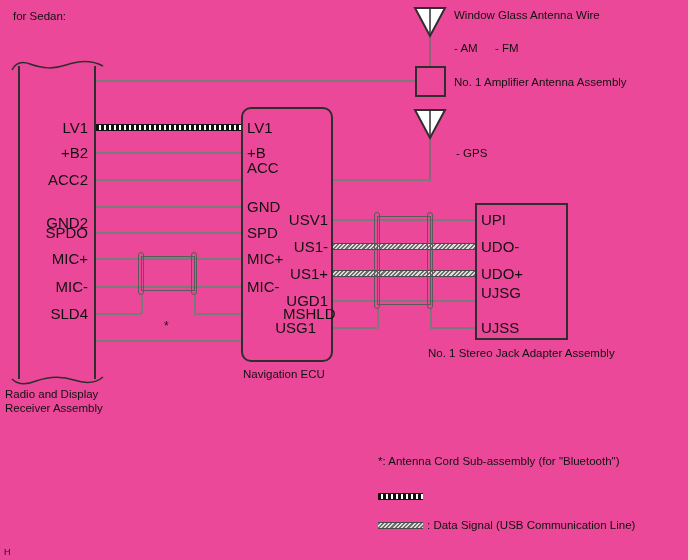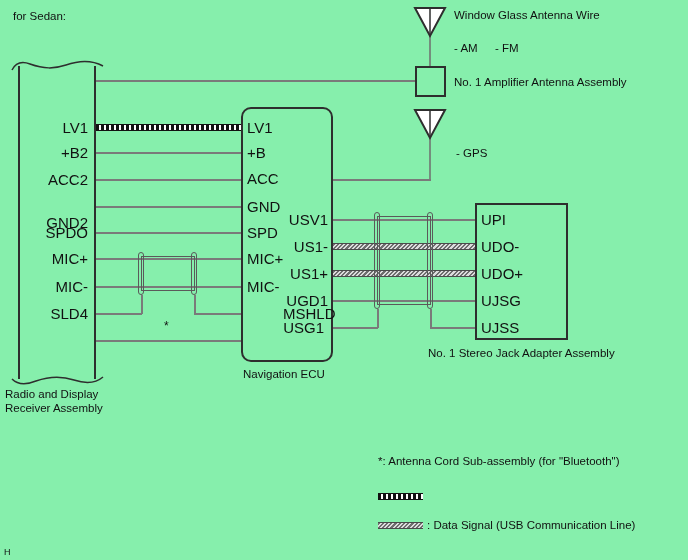--- a/index.html
+++ b/index.html
@@ -1,17 +1,17 @@
 <!DOCTYPE html>
 <html><head>
 <meta charset="utf-8">
 <style>
   html,body{margin:0;padding:0;background:#ffffff;}
   .canvas{
-    position:relative;width:688px;height:560px;background:#86efac;overflow:hidden;
+    position:relative;width:688px;height:560px;background:#ec4899;overflow:hidden;
     font-family:"Liberation Sans",sans-serif;color:#111111;
   }
   .t{position:absolute;font-size:11.5px;line-height:13px;white-space:nowrap;color:#111111;}
   .pin{position:absolute;font-size:15px;line-height:13px;white-space:nowrap;color:#111111;}
   .pin.r{text-align:right;}
   .box{position:absolute;border:2px solid #2e2e2e;background:transparent;box-sizing:border-box;}
   .wire-h{position:absolute;height:1.5px;background:#7a7a7a;}
   .wire-v{position:absolute;width:1.5px;background:#7a7a7a;}
   .vedge{position:absolute;width:2px;background:#2e2e2e;}
   .lvds{
@@ -55,39 +55,39 @@
   <div class="pin r" style="left:30px;width:58px;top:226px;">SPDO</div>
   <div class="pin r" style="left:30px;width:58px;top:252px;">MIC+</div>
   <div class="pin r" style="left:30px;width:58px;top:280px;">MIC-</div>
   <div class="pin r" style="left:30px;width:58px;top:307px;">SLD4</div>
 
   <div class="box" style="left:241px;top:107px;width:92px;height:255px;border-radius:10px;"></div>
   <div class="t" style="left:243px;top:368px;">Navigation ECU</div>
 
   <div class="pin" style="left:247px;top:121px;">LV1</div>
   <div class="pin" style="left:247px;top:146px;">+B</div>
-  <div class="pin" style="left:247px;top:172px;text-align:right;">ACC</div>
+  <div class="pin" style="left:247px;top:161px;text-align:right;">ACC</div>
   <div class="pin" style="left:247px;top:200px;">GND</div>
   <div class="pin" style="left:247px;top:226px;">SPD</div>
   <div class="pin" style="left:247px;top:252px;">MIC+</div>
   <div class="pin" style="left:247px;top:280px;">MIC-</div>
   <div class="pin" style="left:247px;top:307px;margin-left:36px;">MSHLD</div>
 
   <div class="pin r" style="left:280px;width:48px;top:213px;">USV1</div>
   <div class="pin r" style="left:280px;width:48px;top:240px;">US1-</div>
   <div class="pin r" style="left:280px;width:48px;top:267px;">US1+</div>
   <div class="pin r" style="left:280px;width:48px;top:294px;">UGD1</div>
-  <div class="pin r" style="left:276px;width:48px;top:321px;text-align:right;">USG1</div>
+  <div class="pin r" style="left:268px;width:48px;top:321px;text-align:right;">USG1</div>
 
   <div class="box" style="left:475px;top:203px;width:93px;height:137px;"></div>
   <div class="t" style="left:428px;top:347px;">No. 1 Stereo Jack Adapter Assembly</div>
   <div class="pin" style="left:481px;top:213px;">UPI</div>
   <div class="pin" style="left:481px;top:240px;">UDO-</div>
   <div class="pin" style="left:481px;top:267px;">UDO+</div>
-  <div class="pin" style="left:481px;top:294px;text-align:center;">UJSG</div>
+  <div class="pin" style="left:481px;top:286px;text-align:center;">UJSG</div>
   <div class="pin" style="left:481px;top:321px;">UJSS</div>
 
   <svg class="ant" style="left:413px;top:6px;" width="34" height="62" viewBox="0 0 34 62">
     <line x1="17" y1="2" x2="17" y2="60" stroke="#6e6e6e" stroke-width="1.5"></line>
     <polygon points="2,2 32,2 17,30" fill="#ffffff" stroke="#2e2e2e" stroke-width="2"></polygon>
     <line x1="17" y1="2" x2="17" y2="30" stroke="#2e2e2e" stroke-width="1.5"></line>
   </svg>
   <div class="t" style="left:454px;top:9px;">Window Glass Antenna Wire</div>
   <div class="t" style="left:454px;top:42px;">- AM</div>
   <div class="t" style="left:495px;top:42px;">- FM</div>

